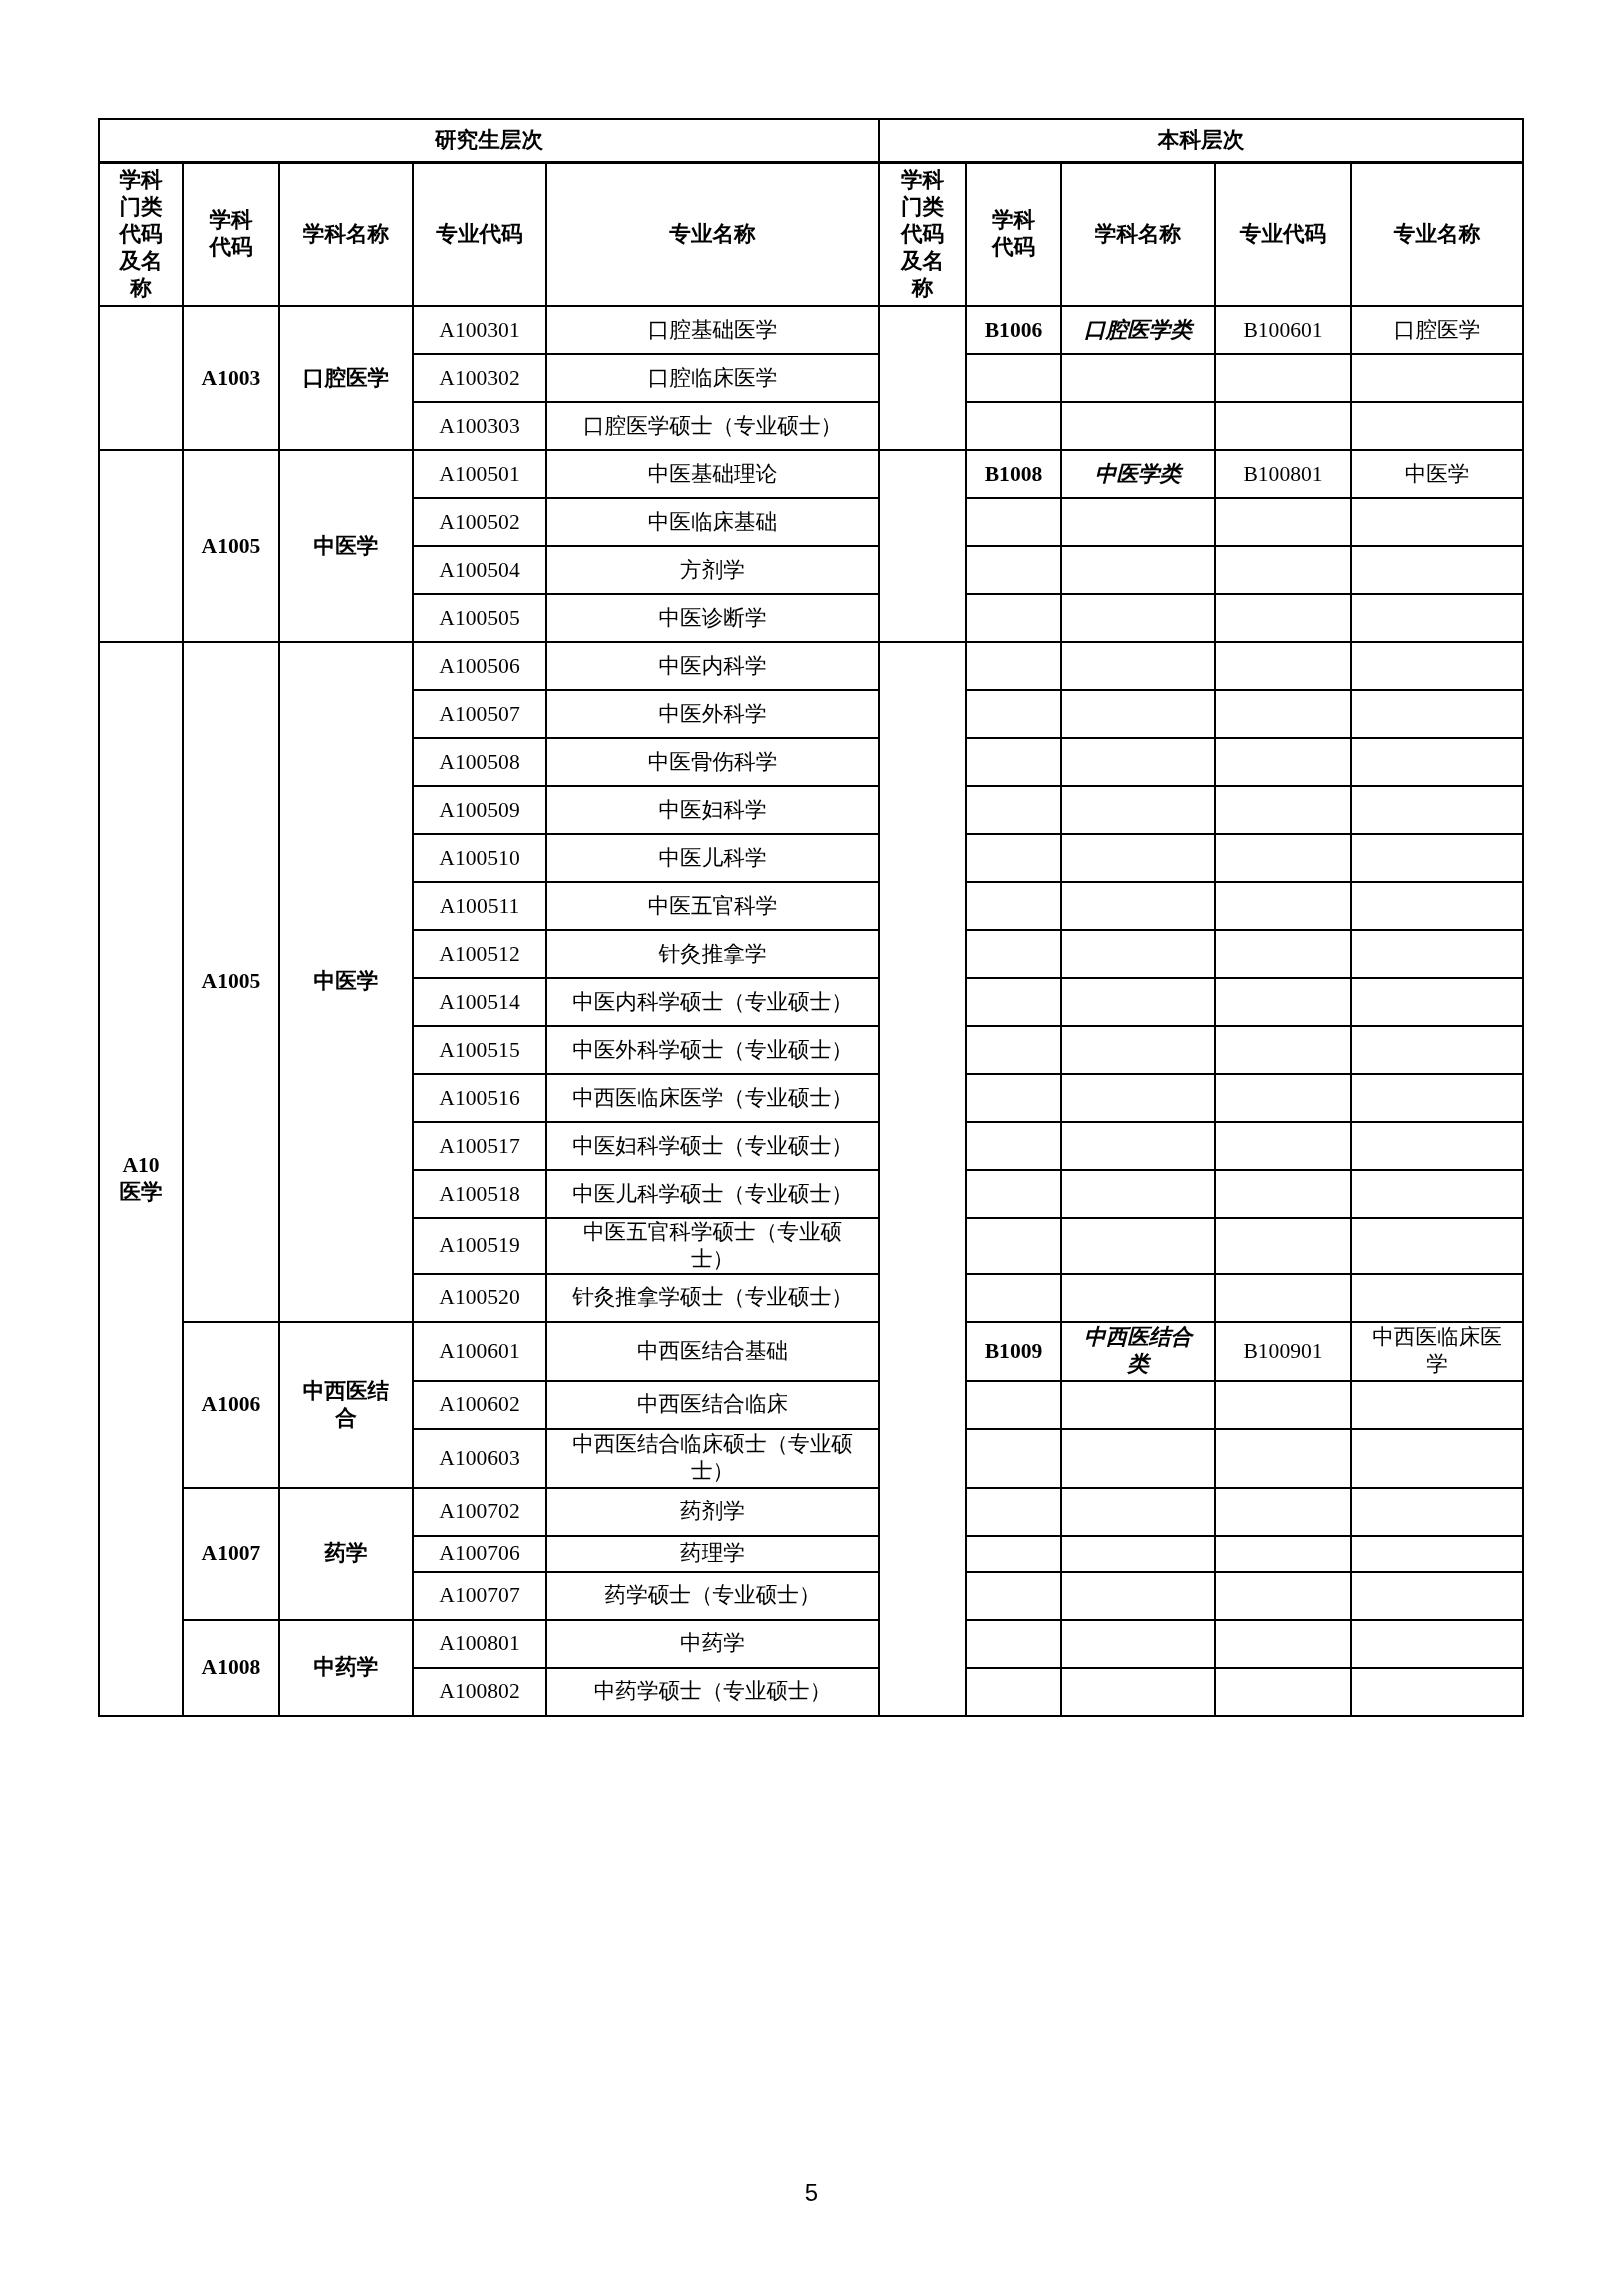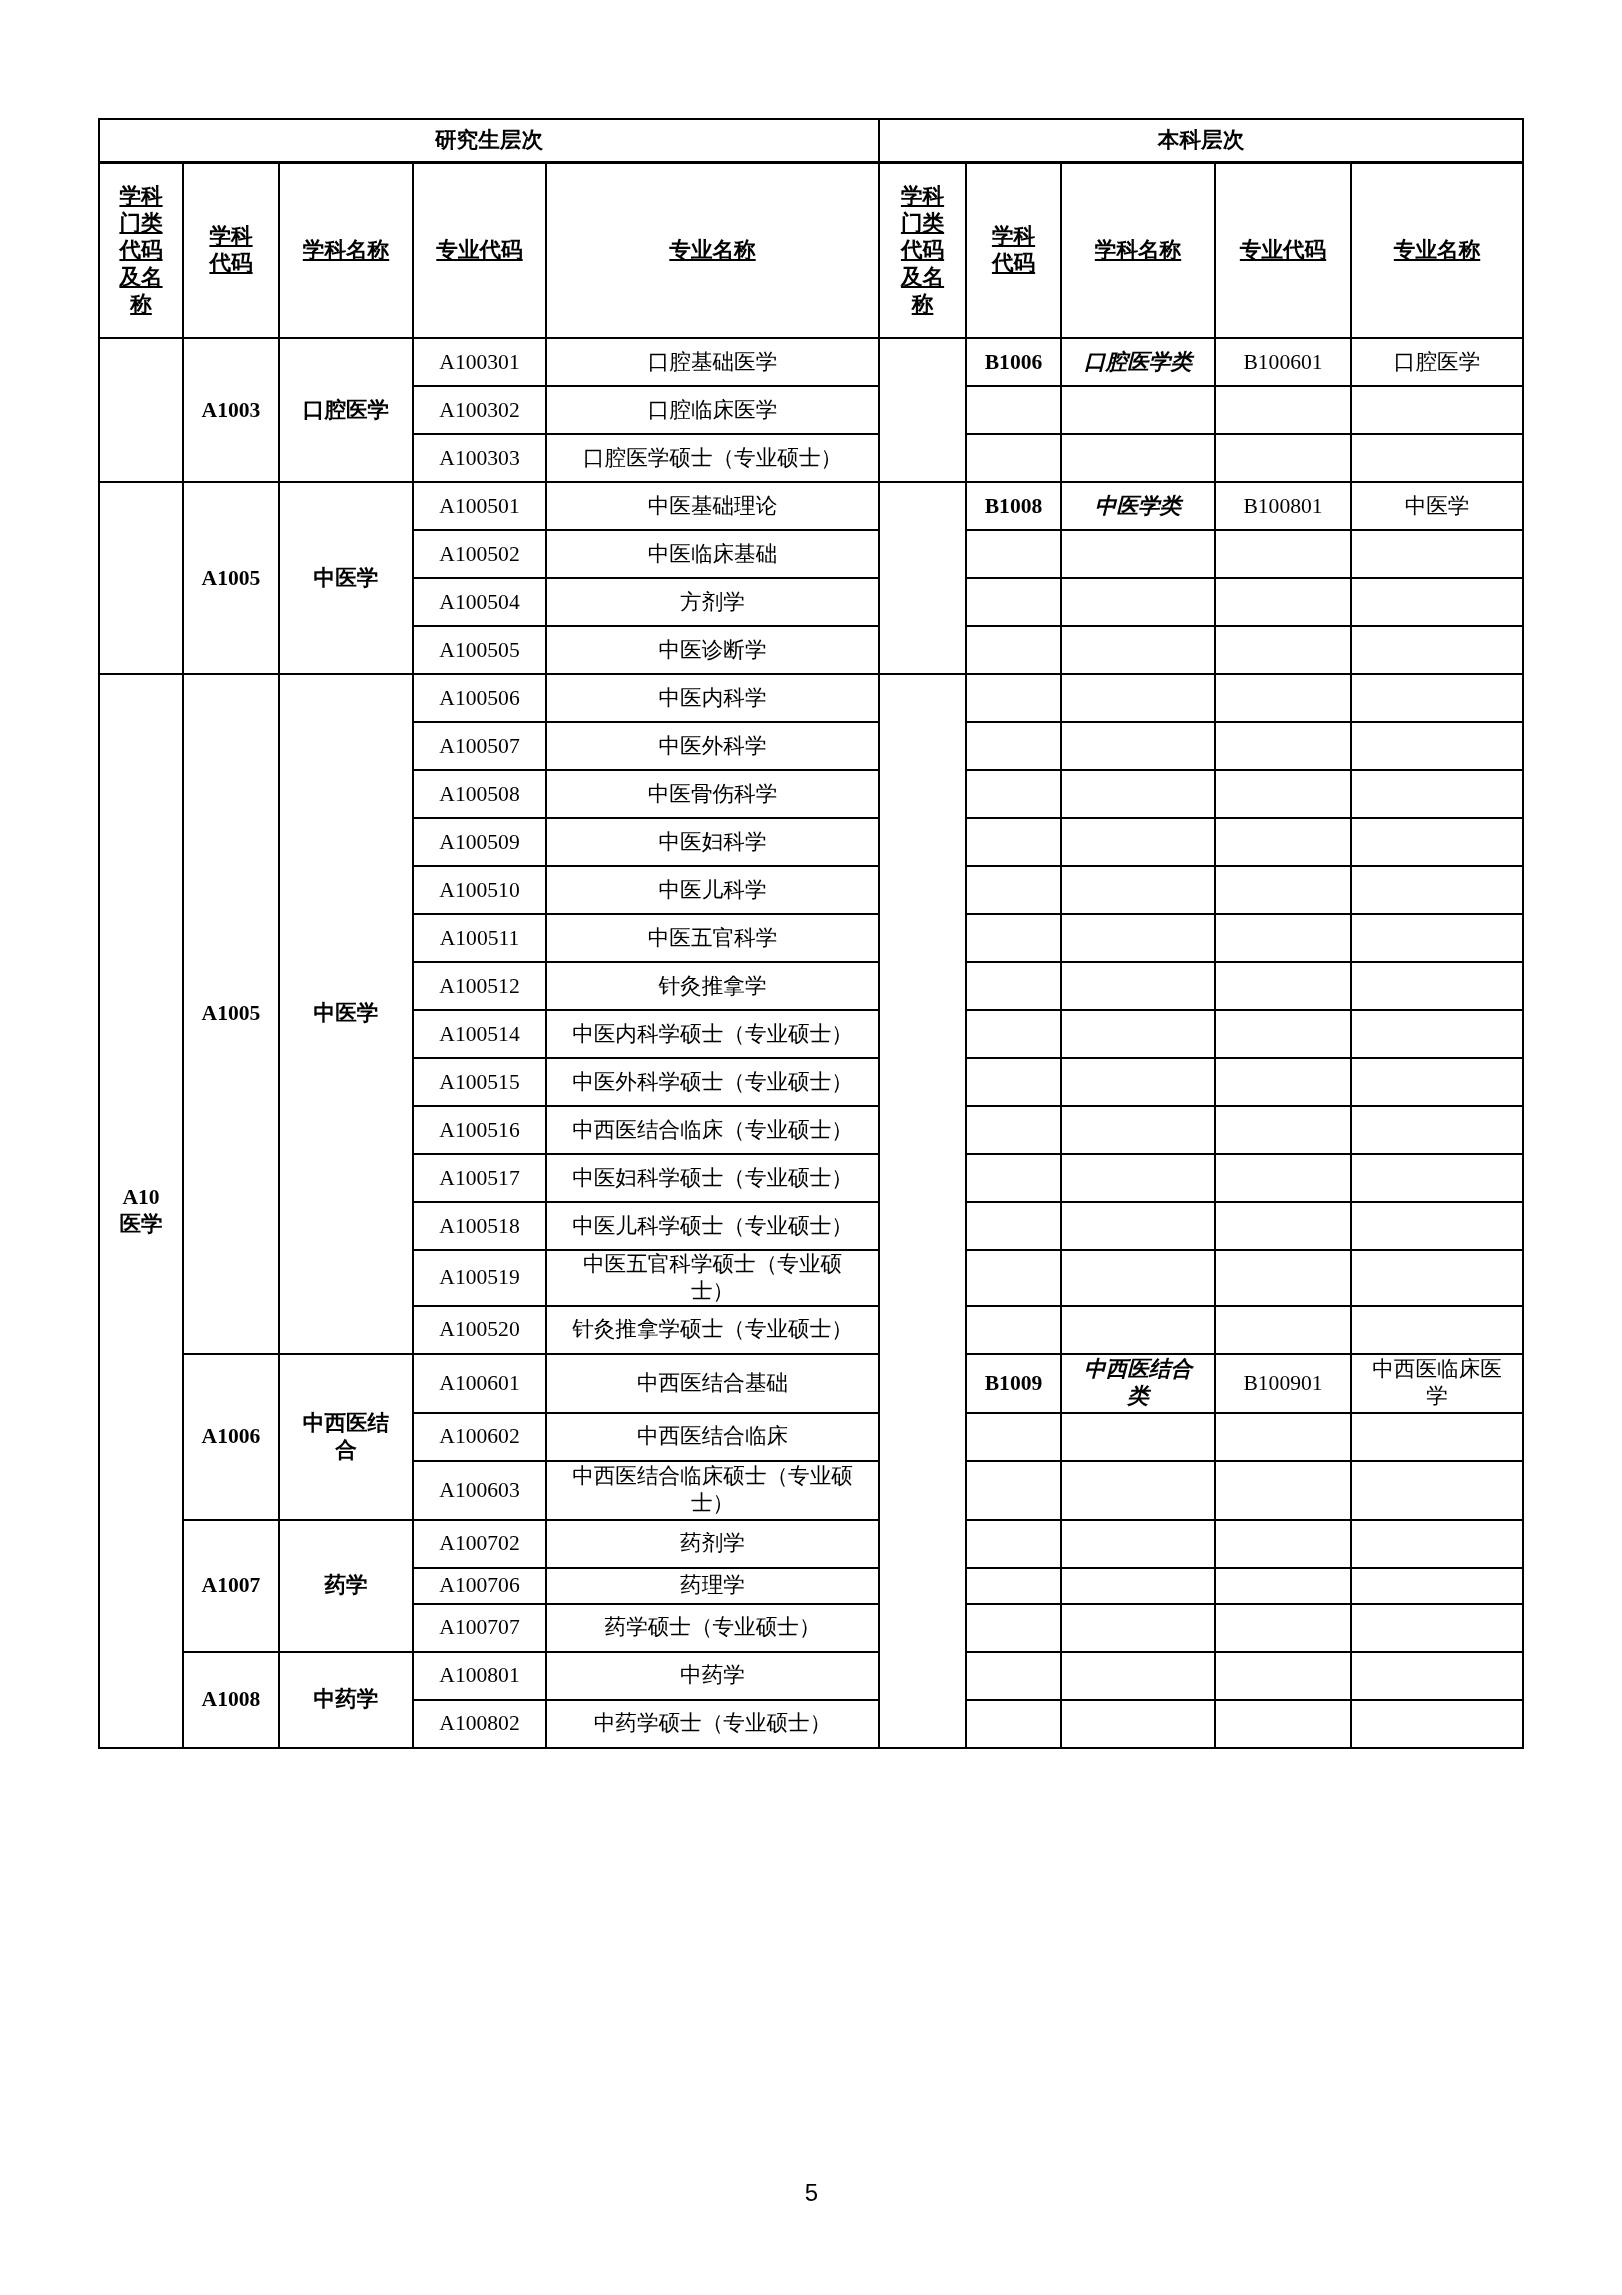--- a/index.html
+++ b/index.html
@@ -26,21 +26,21 @@
     padding: 0 3.9px;
     font-size: 21.6px;
     line-height: 1.25;
     font-weight: normal;
     word-break: break-all;
     overflow: hidden;
   }
   th { font-weight: bold; }
   tr.h1 { height: 43px; }
   tr.h1 th { border-bottom: 3.3px solid #000; }
-  tr.h2 { height: 176px; text-decoration: underline; }
+  tr.h2 { height: 144px; }
   tbody tr { height: 48px; }
   tr.bs > td { border-top-width: 2.6px; }
 
   .b { font-weight: bold; }
   .cat { padding: 0 10.5px; }
   .cat-label { white-space: pre-line; font-weight: bold; }
   th.sc { padding: 0 15.7px; }
   td.gname { padding: 0 17px; }
   td.uname { padding: 0 17px; font-style: italic; }
   td.upname { padding: 0 10.5px; }
@@ -227,21 +227,21 @@
         <tr style="height: 48px;">
           <td class="code">A100515</td>
           <td class="pname">中医外科学硕士（专业硕士）</td>
           <td class="b code"></td>
           <td class="b uname"></td>
           <td class="code"></td>
           <td class="upname"></td>
         </tr>
         <tr style="height: 48px; margin-top: 39px;">
           <td class="code">A100516</td>
-          <td class="pname">中西医结合临床（专业硕士）</td>
+          <td class="pname">中西医临床医学（专业硕士）</td>
           <td class="b code"></td>
           <td class="b uname"></td>
           <td class="code"></td>
           <td class="upname"></td>
         </tr>
         <tr style="height: 48px;">
           <td class="code">A100517</td>
           <td class="pname">中医妇科学硕士（专业硕士）</td>
           <td class="b code"></td>
           <td class="b uname"></td>

